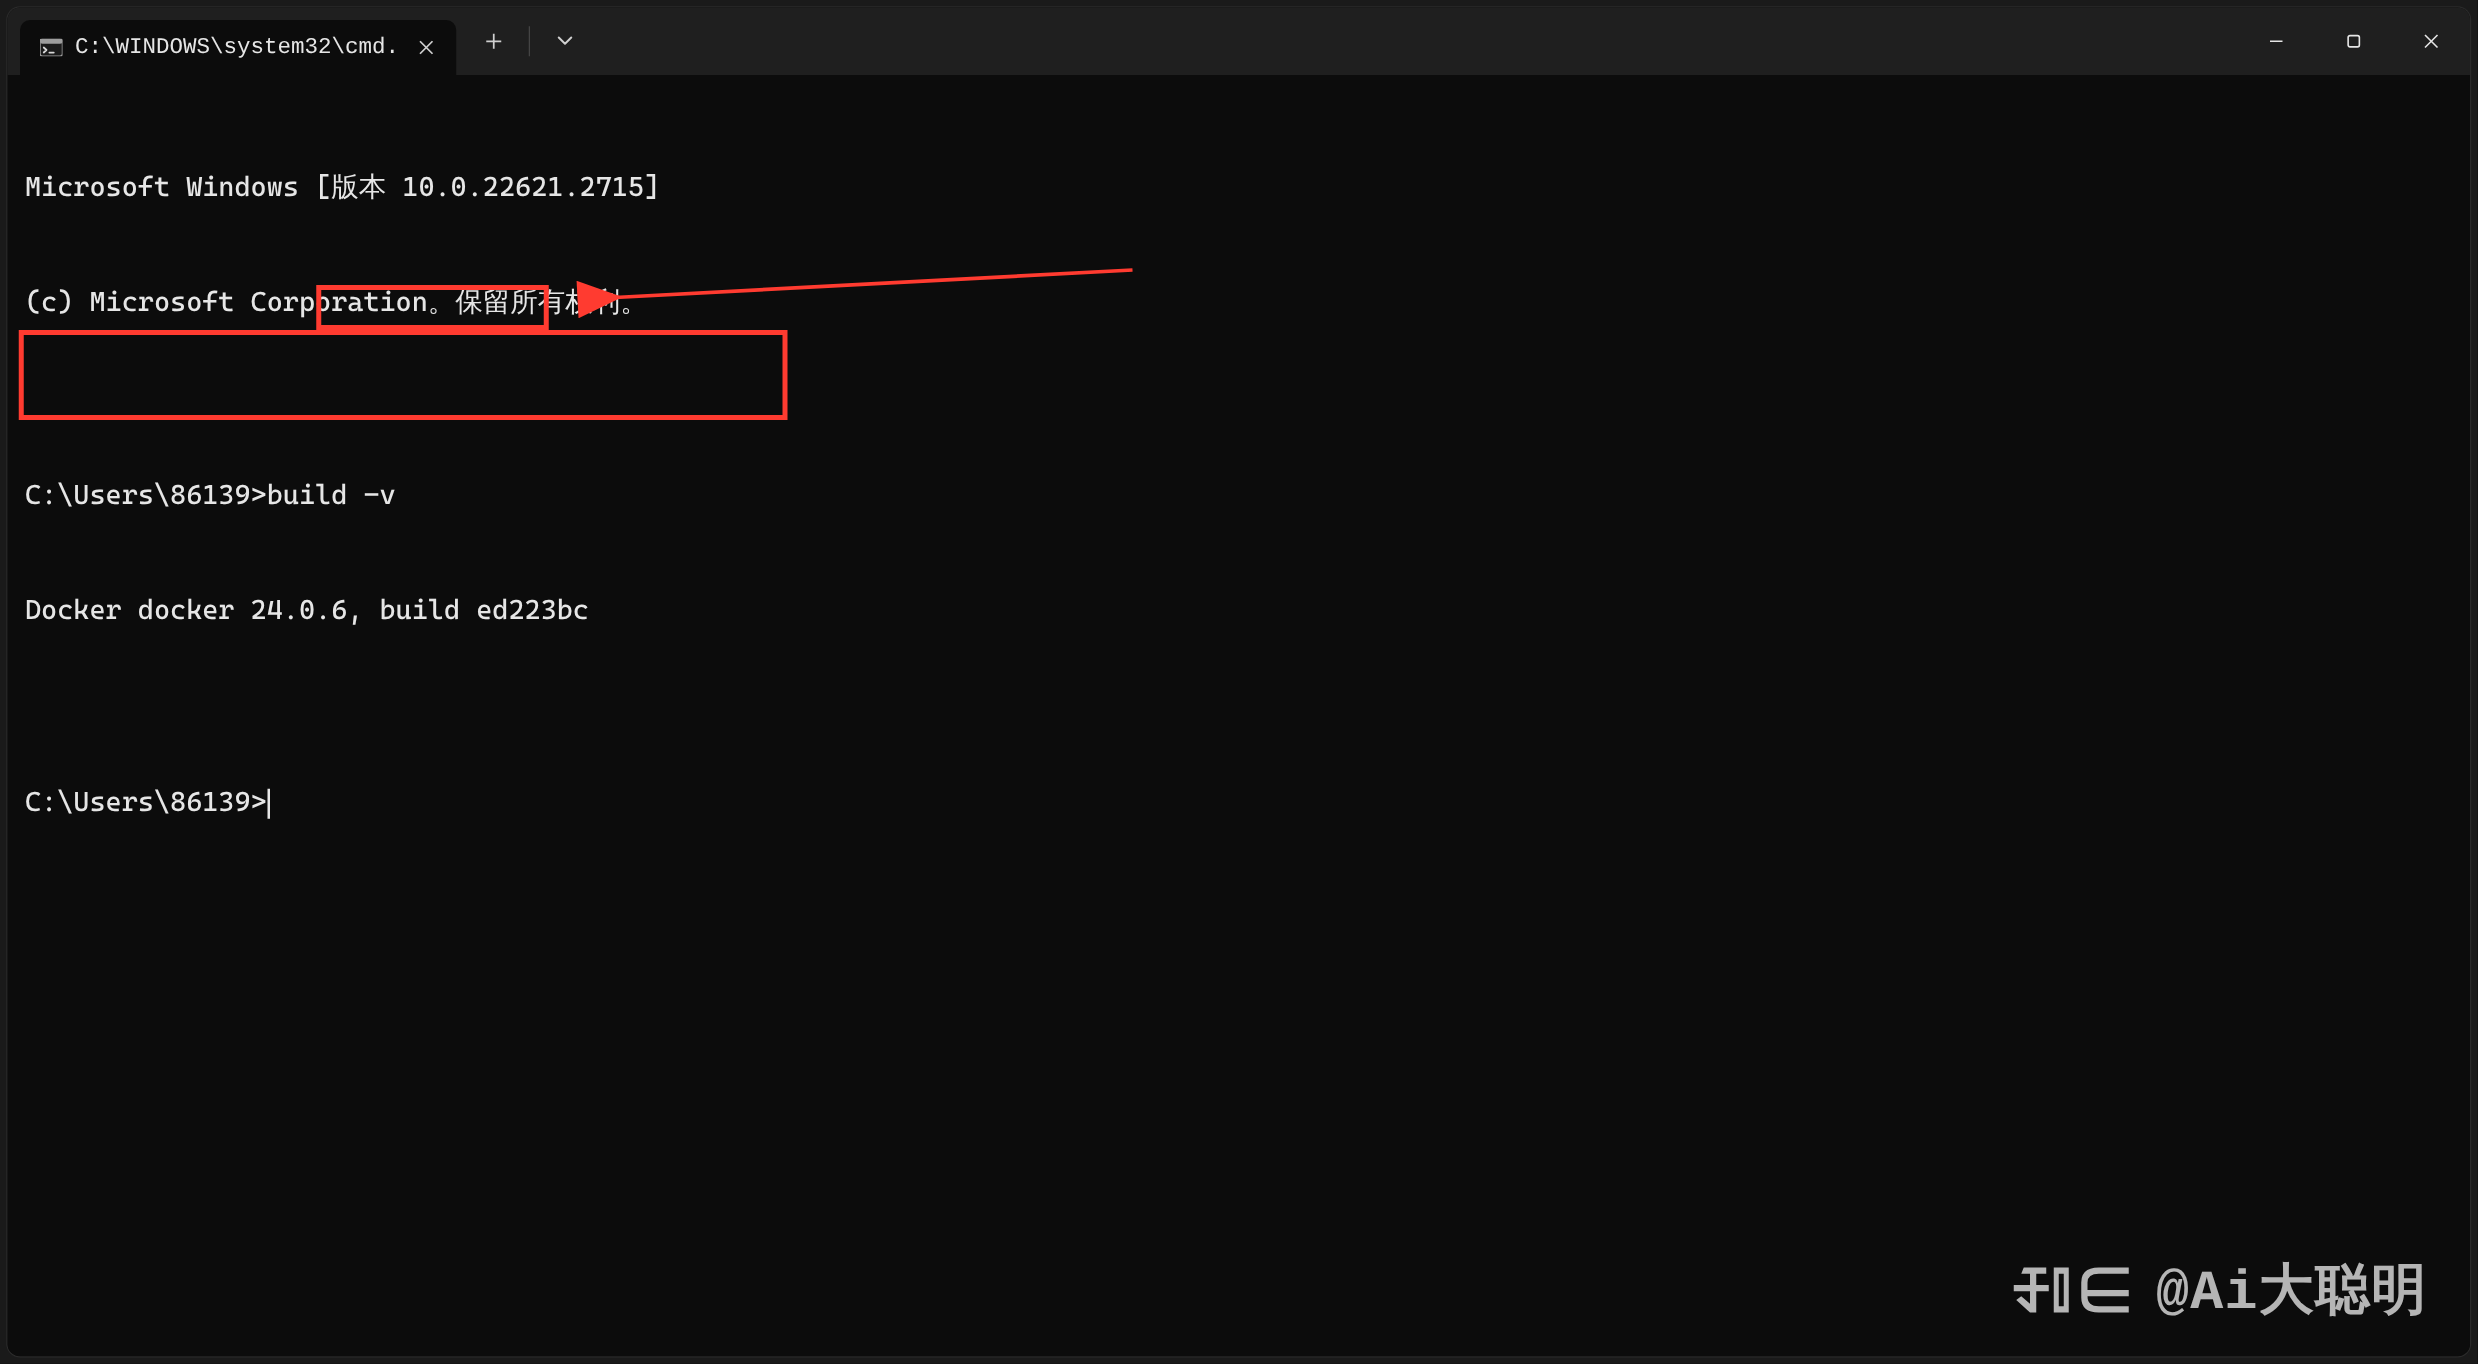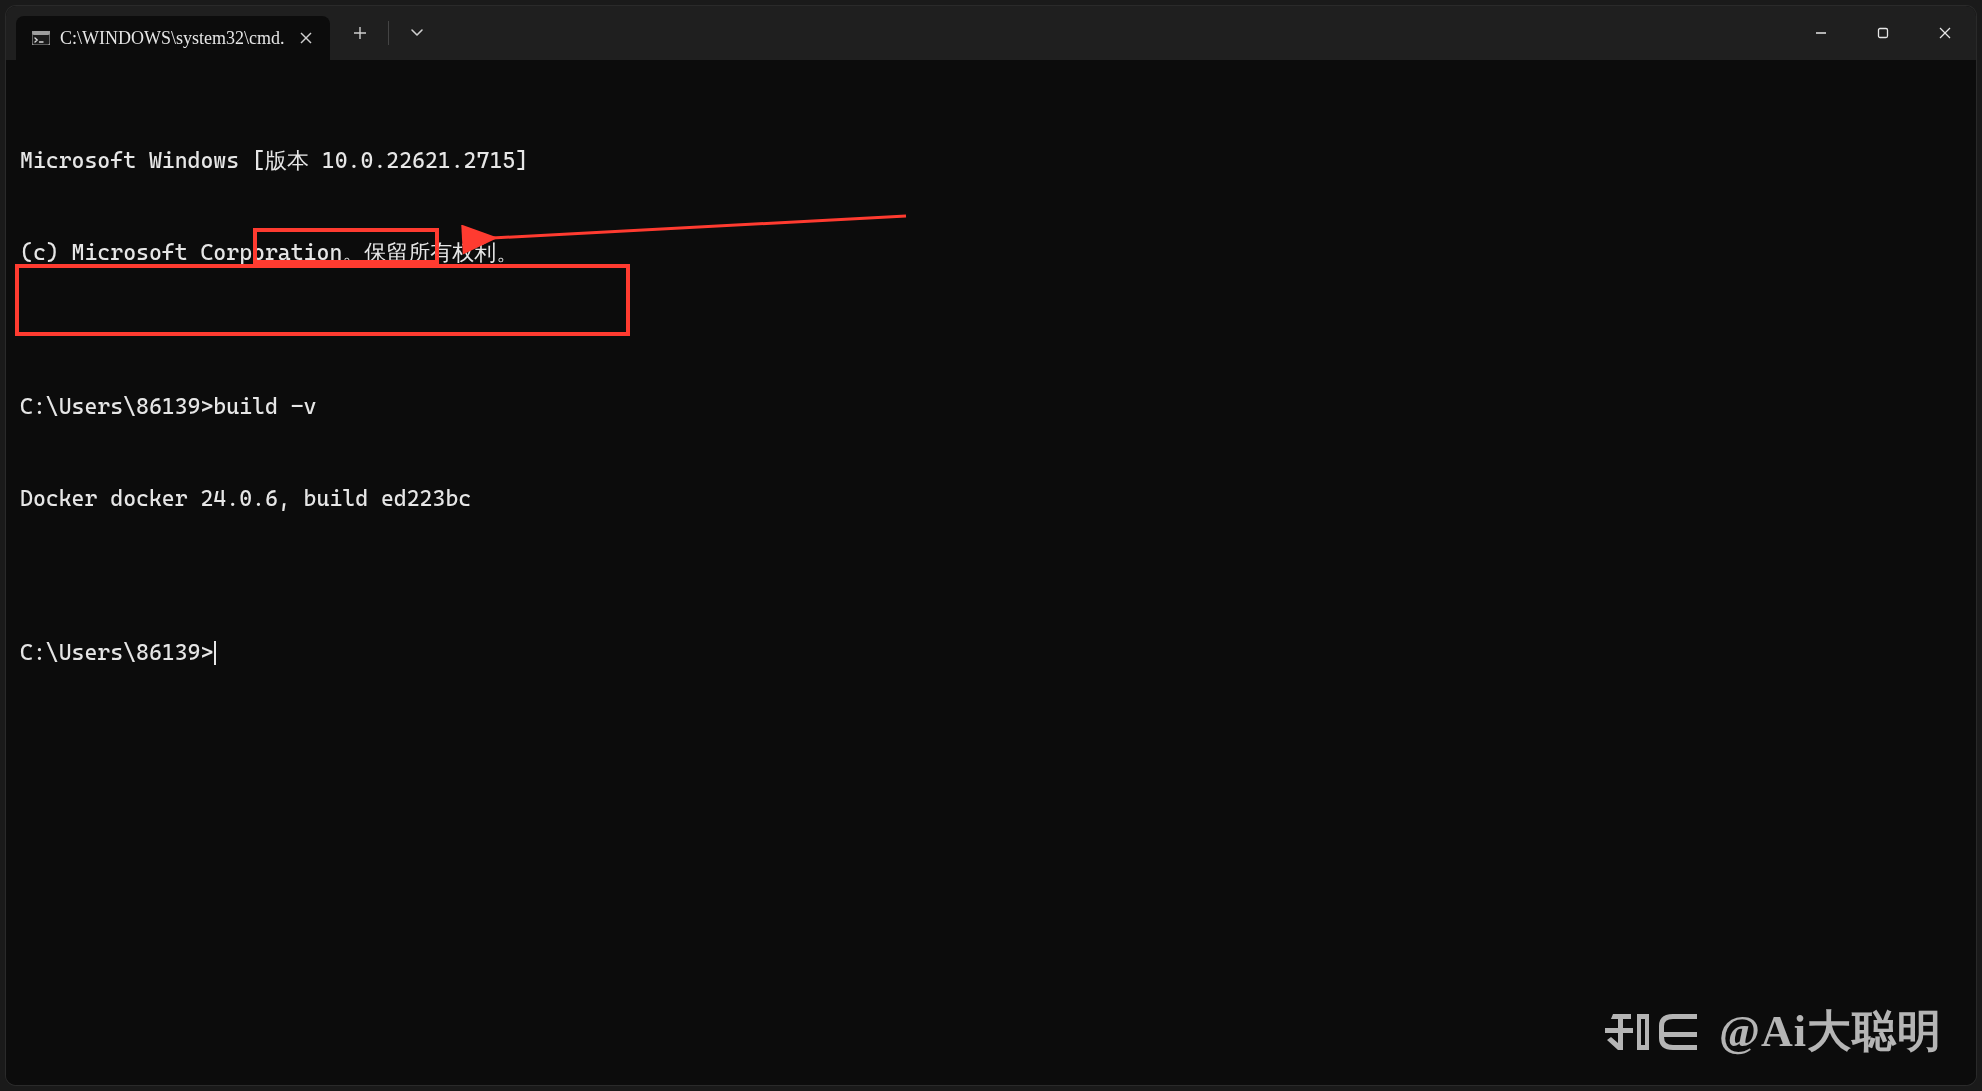--- a/index.html
+++ b/index.html
@@ -36,21 +36,21 @@
     padding-left: 10px;
   }
   .tab {
     background: #0c0c0c;
     color: #e6e6e6;
     height: 44px;
     display: flex;
     align-items: center;
     padding: 0 12px 0 16px;
     border-radius: 8px 8px 0 0;
-    font-family: Liberation Serif, serif;
+    font-family: Liberation Mono, monospace;
     font-size: 18px;
     gap: 10px;
     min-width: 300px;
   }
   .tab-icon {
     width: 18px;
     height: 14px;
     display: inline-flex;
   }
   .tab-title {
@@ -105,21 +105,21 @@
     justify-content: center;
     color: #e6e6e6;
     cursor: pointer;
   }
   .terminal {
     flex: 1;
     background: #0c0c0c;
     color: #e6e6e6;
     font-size: 22px;
     line-height: 1.4;
-    padding: 24px 14px;
+    padding: 14px 14px;
     position: relative;
     white-space: pre;
     font-family: Consolas, 'Cascadia Mono', 'Courier New', monospace;
   }
   .line { display: block; }
   .hbox1 {
     position: absolute;
     border: 4px solid #ff3b30;
     top: 168px;
     left: 247px;
@@ -149,21 +149,21 @@
     width: 2px;
     height: 24px;
     background: #e6e6e6;
     vertical-align: text-bottom;
     margin-left: 1px;
   }
   .watermark {
     position: absolute;
     right: 34px;
     bottom: 24px;
-    font-family: Liberation Serif, serif;
+    font-family: Liberation Mono, monospace;
     font-size: 44px;
     font-weight: 700;
     color: rgba(230,230,230,0.78);
     display: flex;
     align-items: center;
     gap: 18px;
     letter-spacing: 1px;
   }
   .wm-logo {
     width: 100px;

